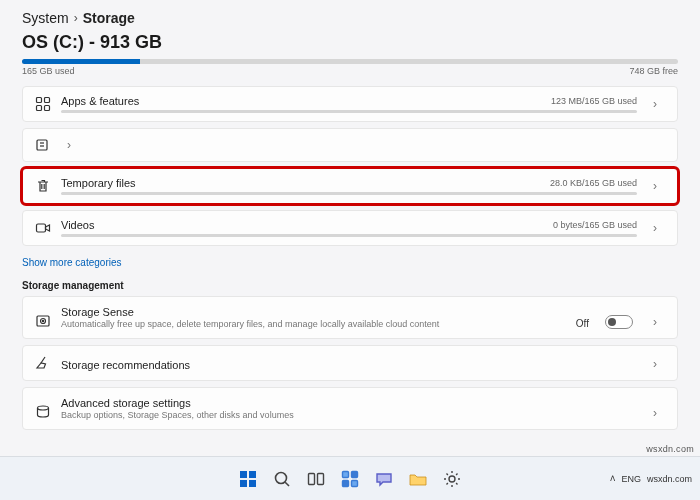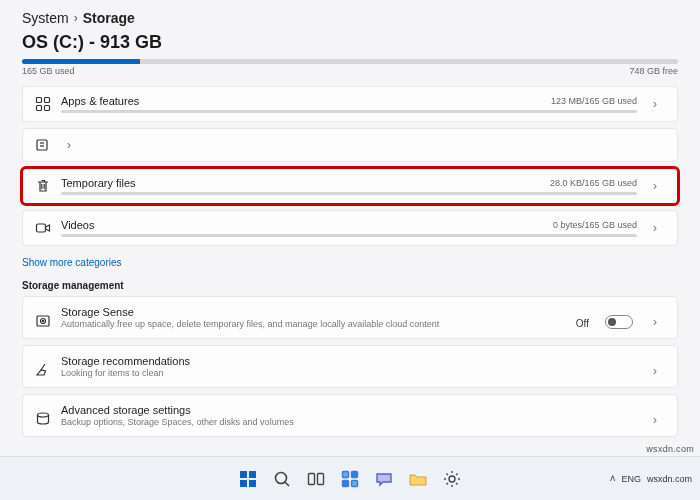--- a/index.html
+++ b/index.html
@@ -167,21 +167,20 @@
       </div>
       <div class="mgmt-card">
         <div class="icon">
           <svg viewBox="0 0 16 16">
             <line x1="10" y1="2" x2="6" y2="8"></line>
             <path d="M6 8 l-4 5 h7 l1.5 -4 z"></path>
           </svg>
         </div>
         <div class="texts">
           <div class="m-title">Storage recommendations</div>
-          <div class="m-sub">Looking for items to clean</div>
         </div>
         <div class="chevron">›</div>
       </div>
       <div class="mgmt-card">
         <div class="icon">
           <svg viewBox="0 0 16 16">
             <ellipse cx="8" cy="4" rx="5.5" ry="2"></ellipse>
             <path d="M2.5 4 v7 a5.5 2 0 0 0 11 0 v-7"></path>
           </svg>
         </div>

